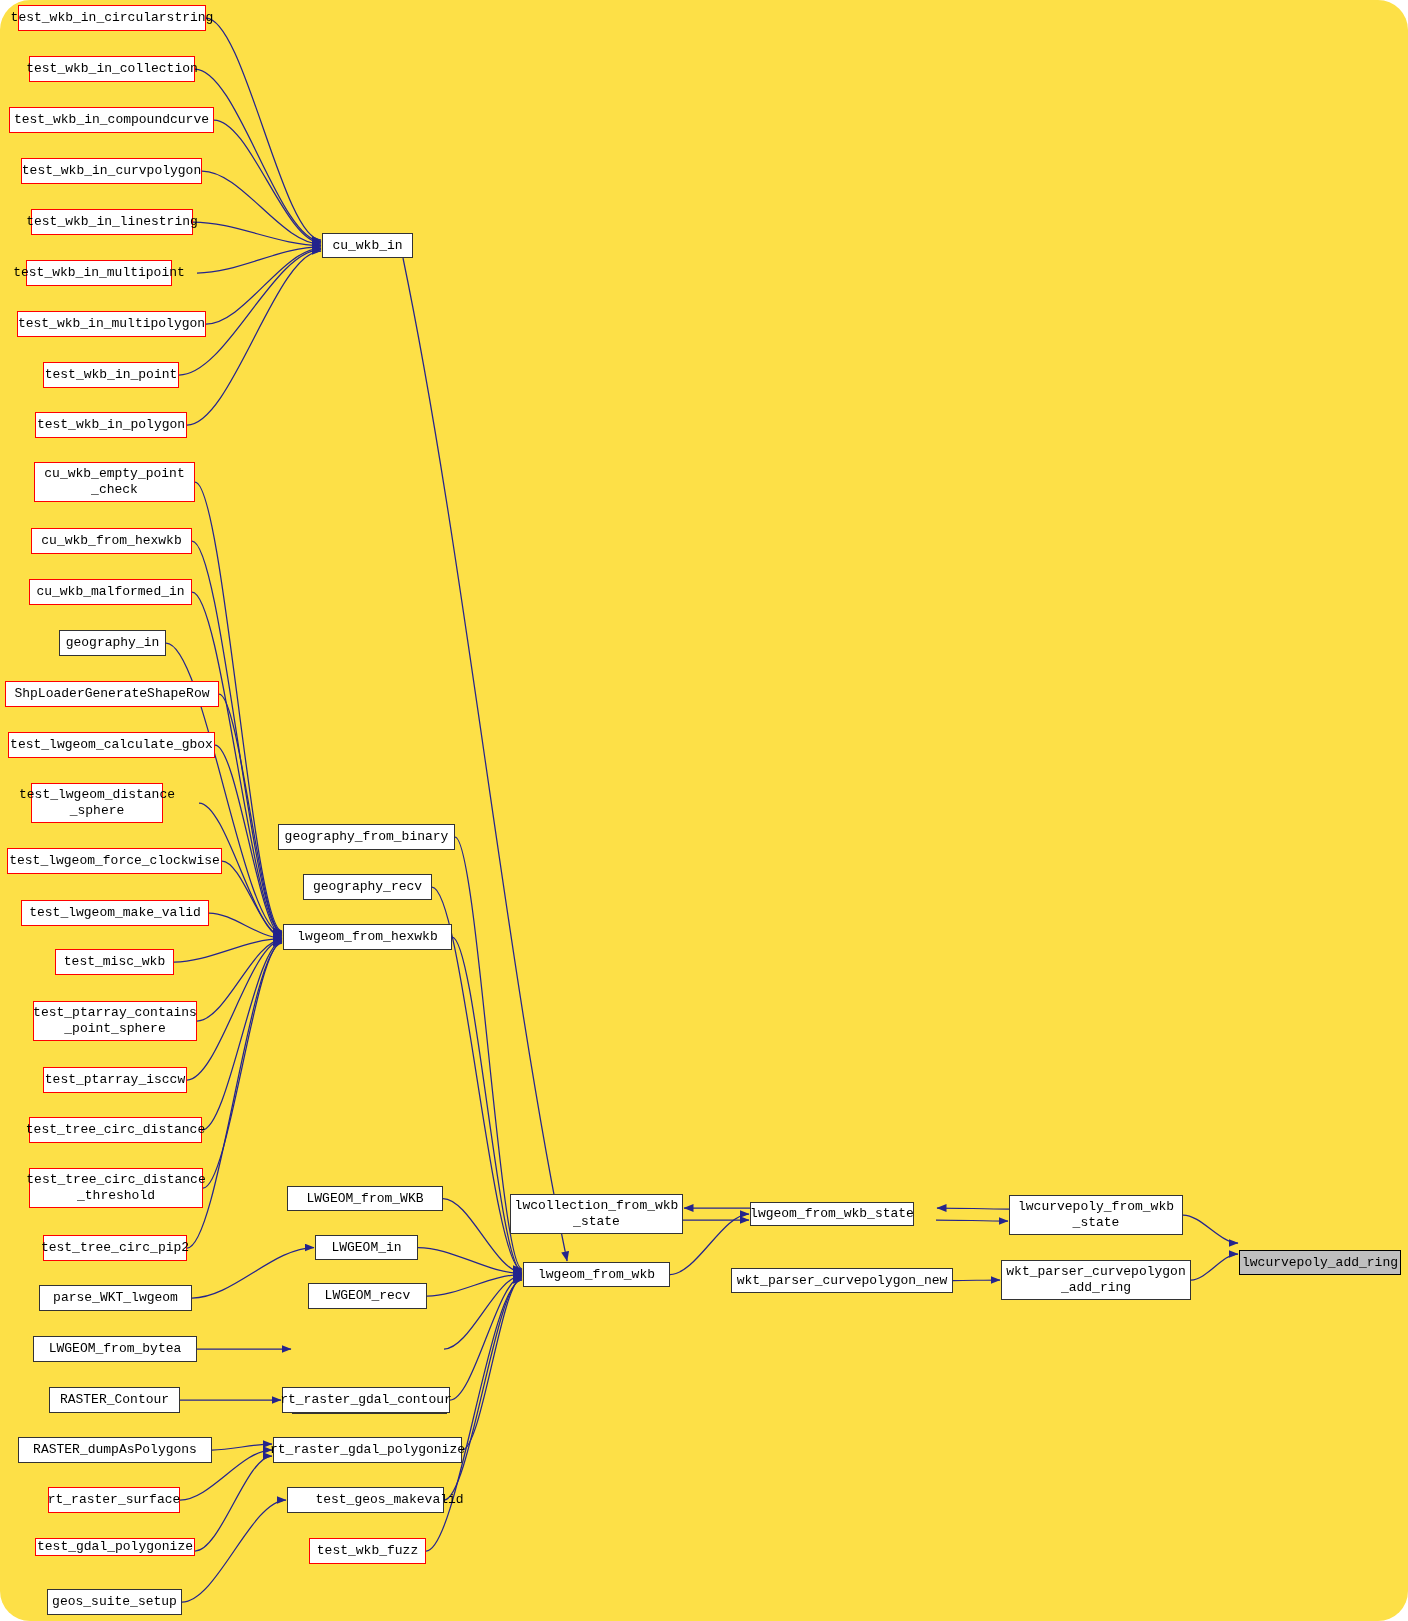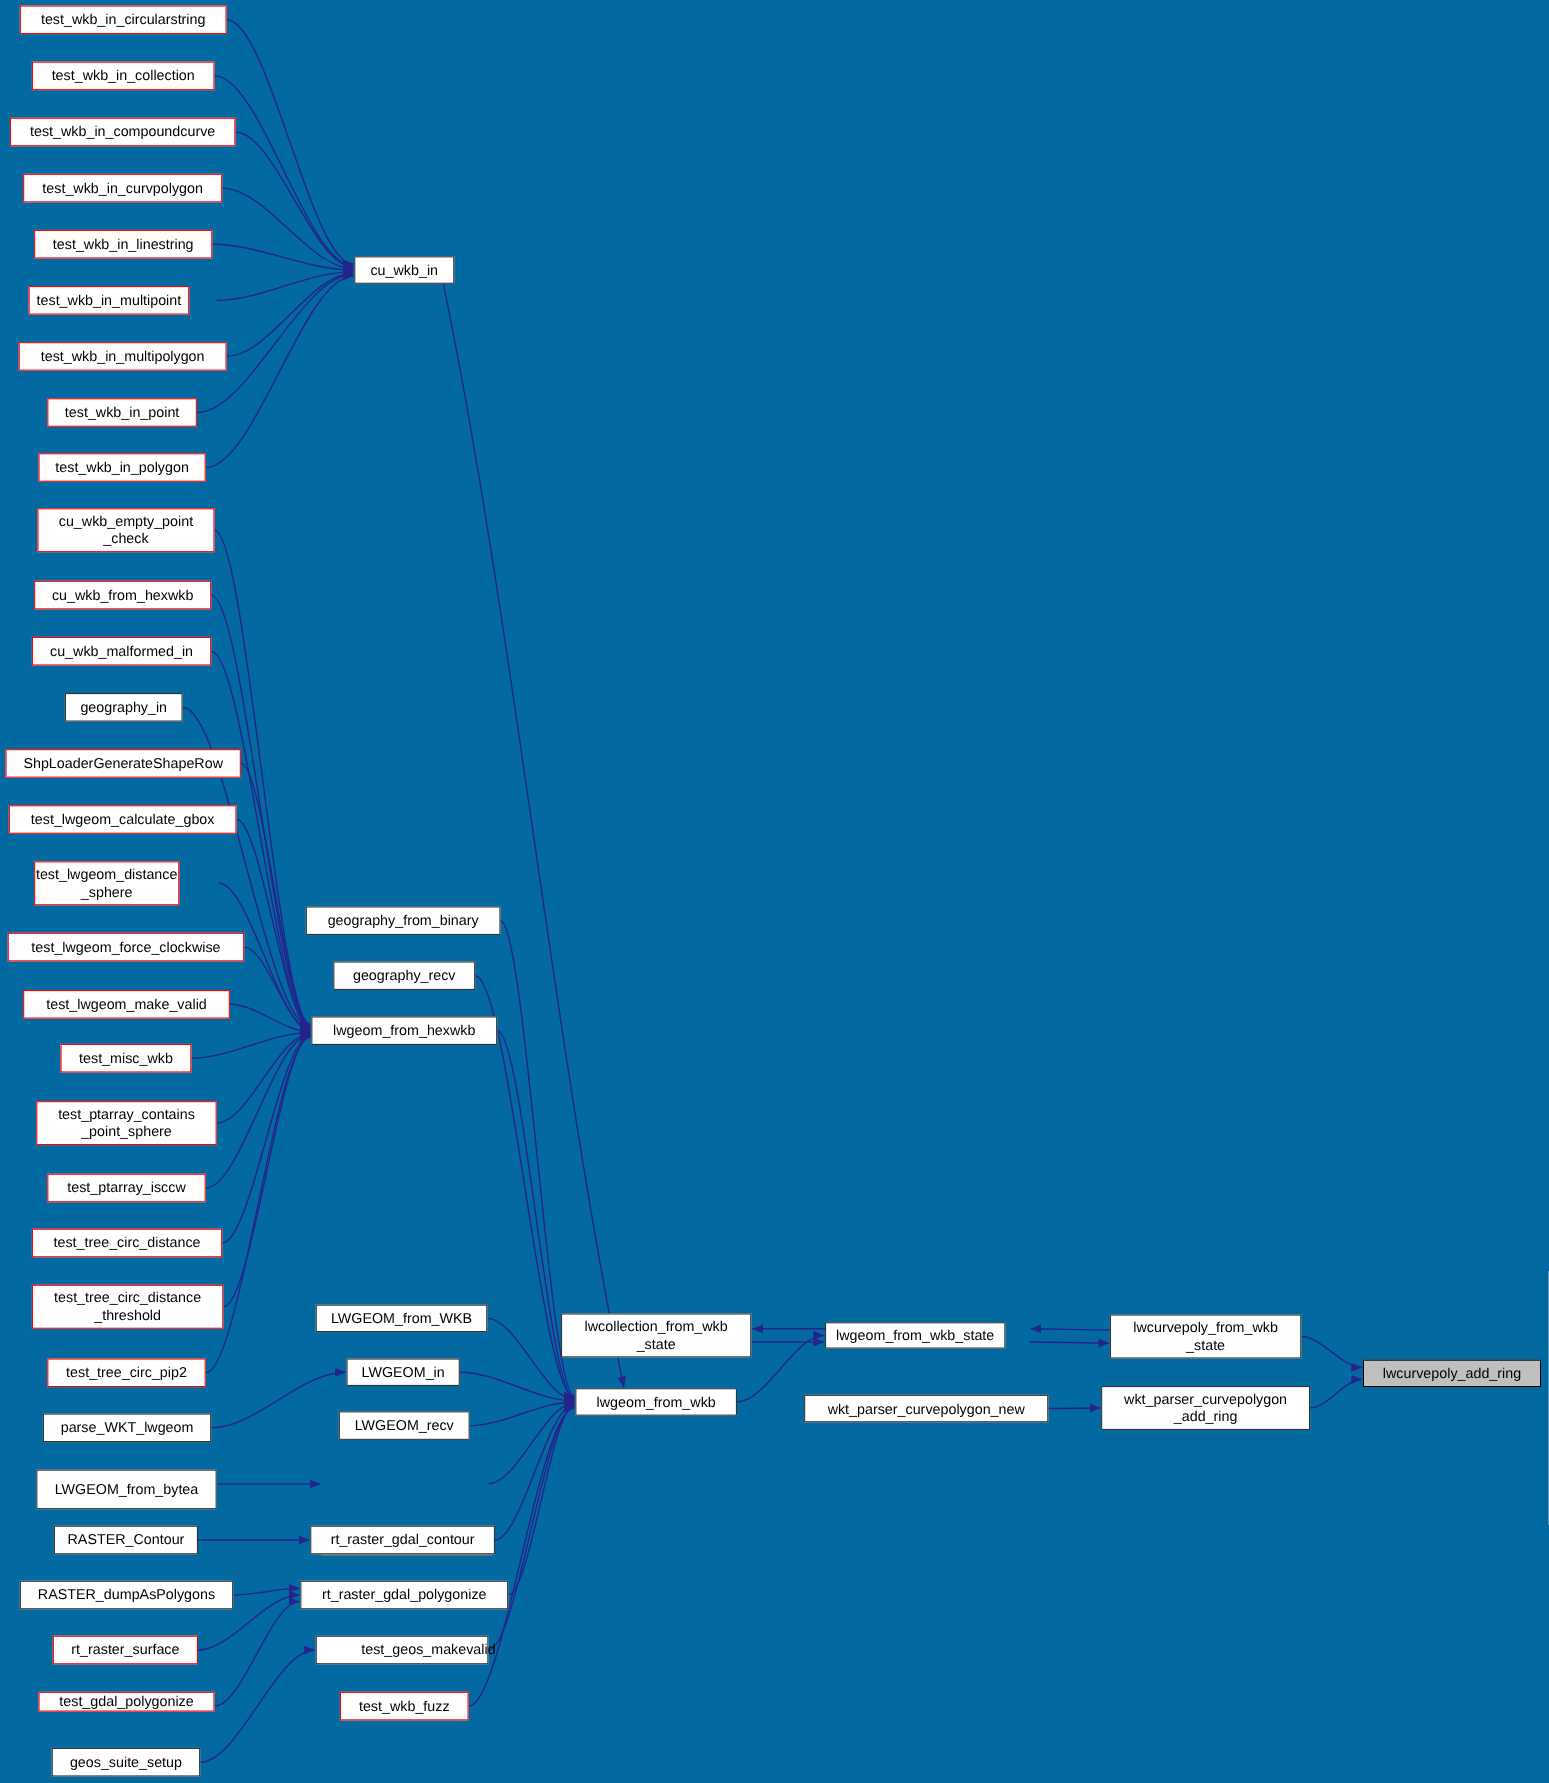--- a/index.html
+++ b/index.html
@@ -1,35 +1,35 @@
 <!DOCTYPE html>
 <html style="--edge: #24248c; --test: #ff0000; --plain: #333333; --targetbg: #bfbfbf; --nodebg: #ffffff; --text: #000000;"><head>
 <meta charset="utf-8">
 <style>
   :root{
     --edge:#24248c; --test:#ff0000; --plain:#333333;
     --targetbg:#bfbfbf; --nodebg:#ffffff; --text:#000000;
   }
   html,body{margin:0;padding:0;background:#ffffff;}
   #canvas{
-    position:relative;width:1408px;height:1621px;background:#0369a1;
-    font-family:Liberation Sans, sans-serif;overflow:hidden;
+    position:relative;width:1408px;height:1621px;background:#fde047;
+    font-family:Liberation Mono, monospace;overflow:hidden;border-radius:30px;
   }
   #edge-layer{position:absolute;left:0;top:0;z-index:1;}
   #node-layer{position:absolute;left:0;top:0;width:100%;height:100%;z-index:2;pointer-events:none;}
   .node{
     position:absolute;box-sizing:border-box;border:1.6px solid var(--plain);
     background:var(--nodebg);color:var(--text);
     display:flex;align-items:center;justify-content:center;text-align:center;
     font-size:13px;line-height:1.22;white-space:pre-line;
     pointer-events:auto;cursor:pointer;
   }
   .node.test{border-color:var(--test);}
   .node.plain{border-color:var(--plain);}
-  .node.target{background:var(--targetbg);border-color:#000000;}
+  .node.target{background:var(--targetbg);border-color:#000000;margin-top:14px;}
   .edge{fill:none;stroke:var(--edge);stroke-width:1.25px;}
 </style>
 </head>
 <body>
 
 <div id="canvas">
   <svg id="edge-layer" width="1408" height="1621" viewBox="0 0 1408 1621">
       <defs>
         <marker id="arw" markerWidth="11" markerHeight="9" refX="9.5" refY="4" orient="auto" markerUnits="userSpaceOnUse">
           <path d="M0,0 L10,4 L0,8 z" fill="#24248c"></path>
@@ -110,21 +110,21 @@
       <div class="node test" style="left: 21px; top: 900px; width: 188px; height: 26px;">test_lwgeom_make_valid</div>
       <div class="node test" style="left: 55px; top: 949px; width: 119px; height: 26px;">test_misc_wkb</div>
       <div class="node test" style="left: 33px; top: 1001px; width: 164px; height: 40px;">test_ptarray_contains
 _point_sphere</div>
       <div class="node test" style="left: 43px; top: 1067px; width: 144px; height: 26px;">test_ptarray_isccw</div>
       <div class="node test" style="left: 29px; top: 1117px; width: 173px; height: 26px;">test_tree_circ_distance</div>
       <div class="node test" style="left: 29px; top: 1168px; width: 174px; height: 40px;">test_tree_circ_distance
 _threshold</div>
       <div class="node test" style="left: 43px; top: 1235px; width: 144px; height: 26px;">test_tree_circ_pip2</div>
       <div class="node plain" style="left: 39px; top: 1285px; width: 153px; height: 26px;">parse_WKT_lwgeom</div>
-      <div class="node plain" style="left: 33px; top: 1336px; width: 164px; height: 36px;">LWGEOM_from_bytea</div>
+      <div class="node plain" style="left: 33px; top: 1336px; width: 164px; height: 26px;">LWGEOM_from_bytea</div>
       <div class="node plain" style="left: 49px; top: 1387px; width: 131px; height: 26px;">RASTER_Contour</div>
       <div class="node plain" style="left: 18px; top: 1437px; width: 194px; height: 26px;">RASTER_dumpAsPolygons</div>
       <div class="node test" style="left: 48px; top: 1487px; width: 132px; height: 26px;">rt_raster_surface</div>
       <div class="node test" style="left: 35px; top: 1538px; width: 160px; height: 18px;">test_gdal_polygonize</div>
       <div class="node plain" style="left: 47px; top: 1589px; width: 135px; height: 26px;">geos_suite_setup</div>
       <div class="node plain" style="left: 322px; top: 233px; width: 91px; height: 25px;">cu_wkb_in</div>
       <div class="node plain" style="left: 278px; top: 824px; width: 177px; height: 26px;">geography_from_binary</div>
       <div class="node plain" style="left: 303px; top: 874px; width: 129px; height: 26px;">geography_recv</div>
       <div class="node plain" style="left: 283px; top: 924px; width: 169px; height: 26px;">lwgeom_from_hexwkb</div>
       <div class="node plain" style="left: 287px; top: 1186px; width: 156px; height: 25px;">LWGEOM_from_WKB</div>

